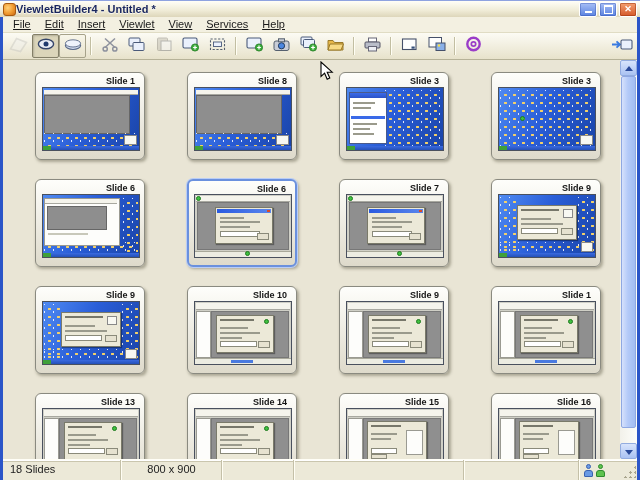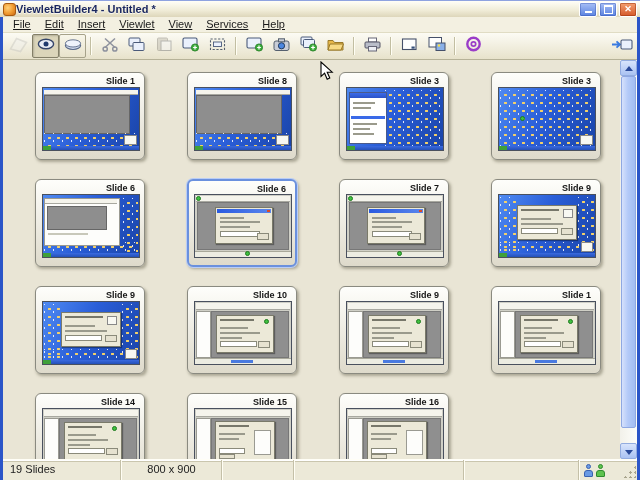--- a/index.html
+++ b/index.html
@@ -451,39 +451,58 @@
      <div class="tline" style="left:3px;top:16px;width:40px"></div>
      <div class="tline" style="left:3px;top:21px;width:22px"></div>
      <div class="inputline" style="left:3px;bottom:5px;right:16px"></div>
      <div class="btn-sm" style="right:3px;bottom:4px"></div>
    </div>
    <div class="statusstrip"></div>
    <div class="bluedash" style="left:38%;bottom:1px;width:22px"></div>
             </div>
           </div>
           <div class="slide-card">
-            <div class="slide-label">Slide 14</div>
+            <div class="slide-label">Slide 13</div>
             <div class="thumb">
    <div class="appbg"></div>
    <div class="strip" style="top:1px;height:6px"></div>
    <div class="panel-white" style="left:1px;top:9px;width:13px;bottom:6px"></div>
    <div class="appgray" style="left:16px;top:9px;right:2px;bottom:6px"></div>
    <div class="dlg" style="left:21px;top:13px;width:56px;height:36px">
      <div class="tline" style="left:3px;top:3px;width:34px;background:#77776a"></div>
      <div class="green-dot" style="right:4px;top:3px"></div>
      <div class="tline" style="left:3px;top:11px;width:28px"></div>
      <div class="tline" style="left:3px;top:16px;width:40px"></div>
      <div class="tline" style="left:3px;top:21px;width:22px"></div>
      <div class="inputline" style="left:3px;bottom:5px;right:16px"></div>
      <div class="btn-sm" style="right:3px;bottom:4px"></div>
    </div>
 
    </div>
           </div>
           <div class="slide-card">
+            <div class="slide-label">Slide 14</div>
+            <div class="thumb">
+   <div class="appbg"></div>
+   <div class="strip" style="top:1px;height:6px"></div>
+   <div class="panel-white" style="left:1px;top:9px;width:13px;bottom:6px"></div>
+   <div class="appgray" style="left:16px;top:9px;right:2px;bottom:6px"></div>
+   <div class="dlg" style="left:21px;top:13px;width:56px;height:36px">
+     <div class="tline" style="left:3px;top:3px;width:34px;background:#77776a"></div>
+     <div class="green-dot" style="right:4px;top:3px"></div>
+     <div class="tline" style="left:3px;top:11px;width:28px"></div>
+     <div class="tline" style="left:3px;top:16px;width:40px"></div>
+     <div class="tline" style="left:3px;top:21px;width:22px"></div>
+     <div class="inputline" style="left:3px;bottom:5px;right:16px"></div>
+     <div class="btn-sm" style="right:3px;bottom:4px"></div>
+   </div>
+
+   </div>
+          </div>
+          <div class="slide-card">
             <div class="slide-label">Slide 15</div>
             <div class="thumb">
    <div class="appbg"></div>
    <div class="strip" style="top:1px;height:6px"></div>
    <div class="panel-white" style="left:1px;top:9px;width:13px;bottom:6px"></div>
    <div class="appgray" style="left:16px;top:9px;right:2px;bottom:6px"></div>
    <div class="dlg" style="left:20px;top:12px;width:58px;height:38px">
      <div class="tline" style="left:3px;top:3px;width:30px;background:#77776a"></div>
      <div class="tline" style="left:3px;top:11px;width:26px"></div>
      <div class="tline" style="left:3px;top:16px;width:20px"></div>
@@ -523,21 +542,21 @@
             <div class="sb-arrow"></div>
           </div>
       </div>
 
       <svg class="cursor" style="left:317px;top:1px" width="14" height="20" viewBox="0 0 14 20">
         <path d="M1 1 L1 15.5 L4.6 12.2 L7.2 18.3 L9.8 17.1 L7.2 11.2 L12.2 11.2 Z" fill="#fff" stroke="#000" stroke-width="1.1"></path>
       </svg>
     </div>
 
     <div class="statusbar">
-      <div class="sb-panel" style="width:117px;padding-left:7px">19 Slides</div>
+      <div class="sb-panel" style="width:117px;padding-left:7px">18 Slides</div>
       <div class="sb-sep"></div>
       <div class="sb-panel" style="width:99px;text-align:center">800 x 900</div>
       <div class="sb-sep"></div>
       <div class="sb-panel" style="width:70px"></div>
       <div class="sb-sep"></div>
       <div class="sb-panel" style="width:168px"></div>
       <div class="sb-sep"></div>
       <div class="sb-panel" style="width:113px"></div>
       <div class="sb-sep"></div>
       <div class="sb-icons">

